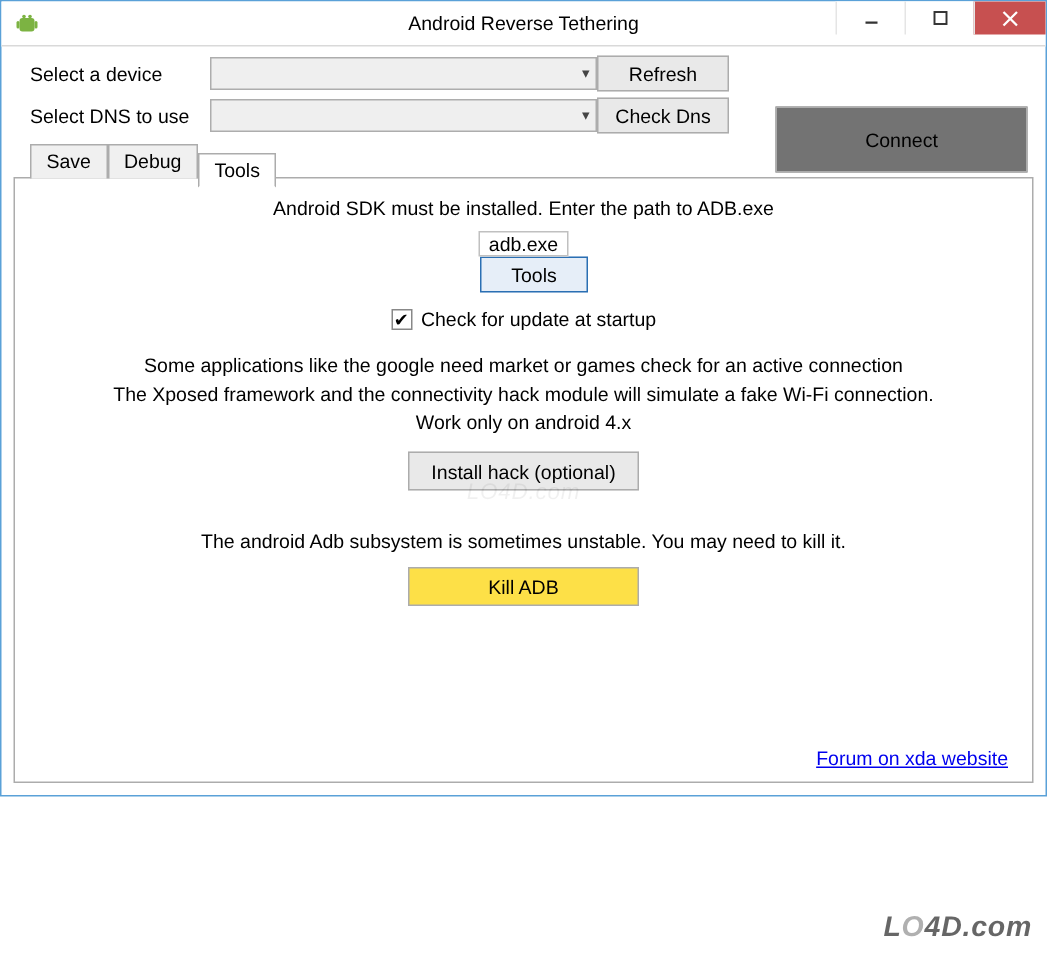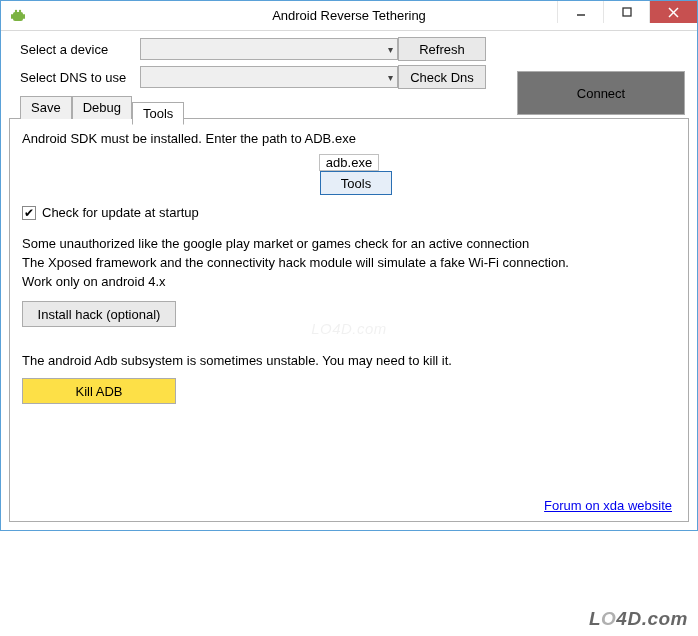--- a/index.html
+++ b/index.html
@@ -144,20 +144,21 @@
   }
   .tab-panel {
     border: 1px solid #acacac;
     margin: 0 8px 8px 8px;
     padding: 10px 12px;
     background: #fff;
     flex: 1;
     position: relative;
     display:flex;
     flex-direction:column;
+    align-items:center;
   }
   .adb-row { display:flex; align-items:center; margin: 6px 0 10px 0; flex-direction: column; }
   .adb-input {
     flex: 1;
     height: 24px;
     border: 1px solid #c0c0c0;
     padding: 0 6px;
     font-size: 13px;
     background: #fff;
     position: relative;
@@ -292,21 +293,21 @@
       <div class="adb-input">
         <span>adb.exe</span>
       </div>
       <div class="save-btn">Tools</div>
     </div>
     <div class="checkbox-row">
       <div class="checkbox">✔</div>
       <span>Check for update at startup</span>
     </div>
 
-    <div class="para">Some unauthorized like the google play market or games check for an active connection</div>
+    <div class="para">Some applications like the google need market or games check for an active connection</div>
     <div class="para">The Xposed framework and the connectivity hack module will simulate a fake Wi-Fi connection.</div>
     <div class="para">Work only on android 4.x</div>
     <div class="install-btn">Install hack (optional)</div>
 
     <div class="para">The android Adb subsystem is sometimes unstable. You may need to kill it.</div>
     <div class="kill-btn">Kill ADB</div>
 
     <a class="footer-link">Forum on xda website</a>
     <div class="wm-center">LO4D.com</div>
   </div>

